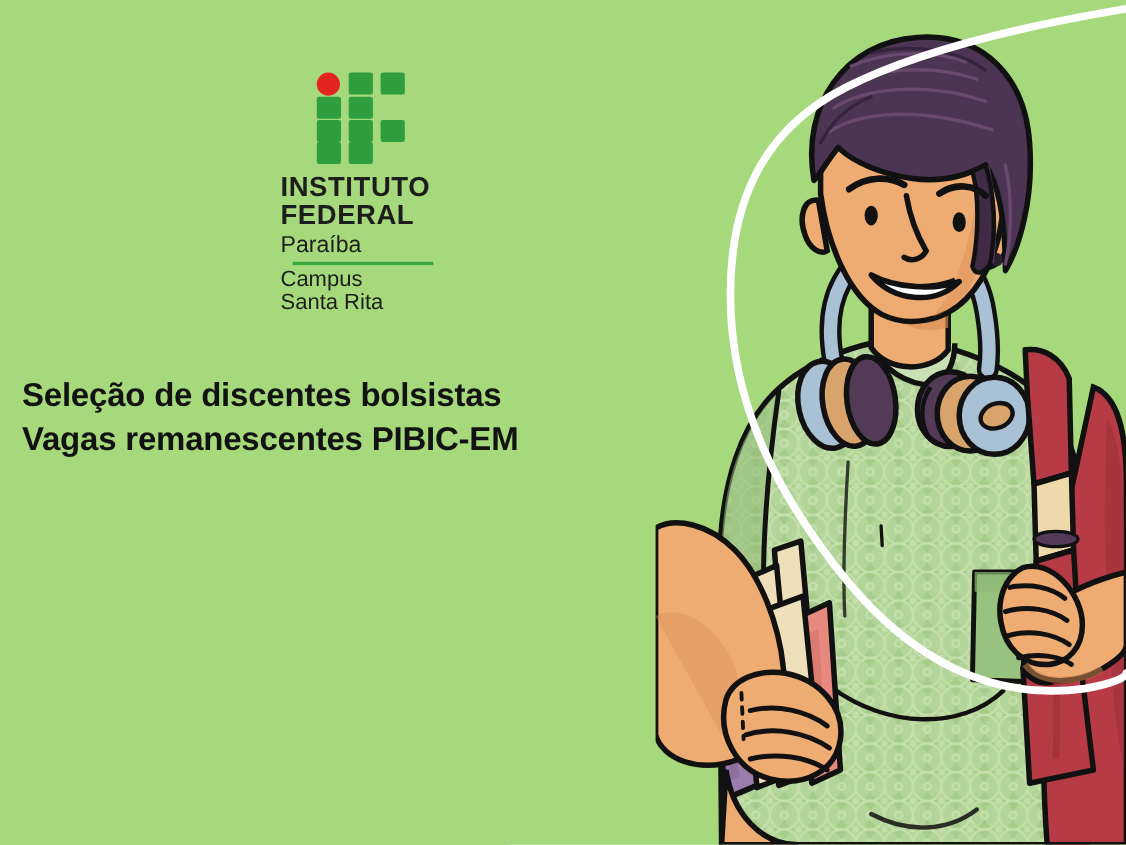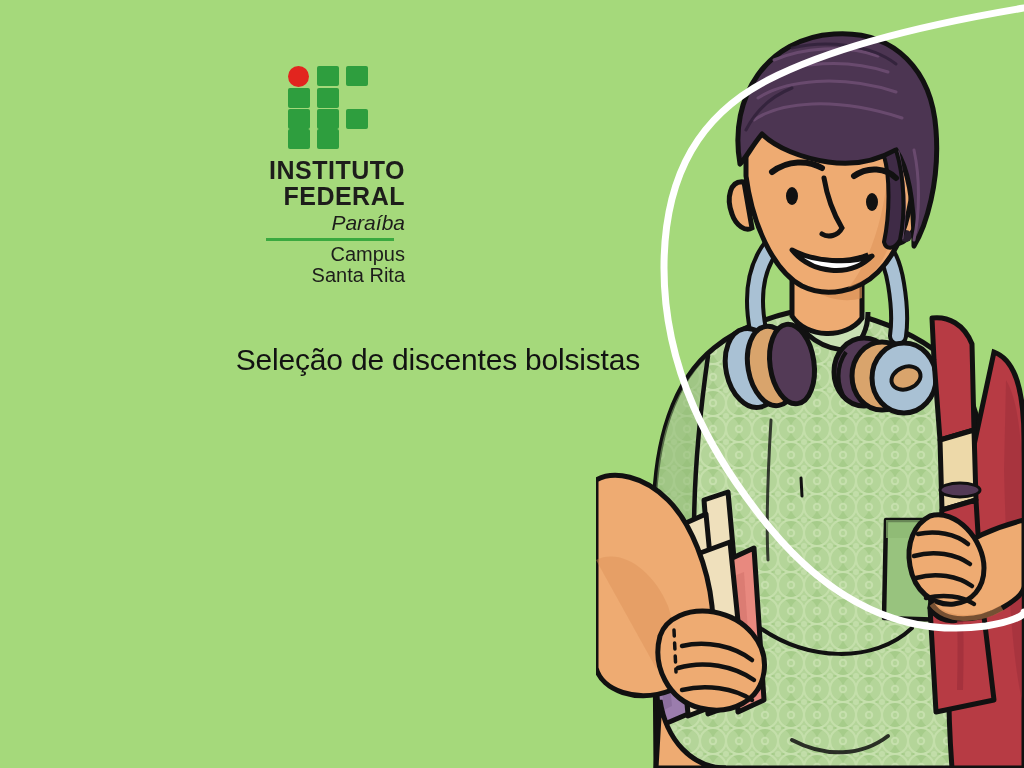--- a/index.html
+++ b/index.html
@@ -29,21 +29,21 @@
     inset: 0;
     pointer-events: none;
   }
 
   
   .logo-block {
     position: absolute;
     left: 255px;
     top: 66px;
     width: 150px;
-    text-align: right;
+    text-align: left;
   }
   .logo-mark {
     width: 96px;
     height: 82px;
     margin: 0 auto 10px auto;
     position: relative;
   }
   .logo-mark .cell {
     position: absolute;
     width: 22px;
@@ -63,44 +63,43 @@
     font-weight: bold;
     letter-spacing: 0.5px;
     line-height: 1.03;
     color: #1d1d1b;
   }
   .logo-state {
     font-size: 21px;
     line-height: 1.1;
     color: #1d1d1b;
     margin-top: 1px;
-    font-style: italic;
   }
   .logo-rule {
     width: 128px;
     height: 3px;
     background: #3aa93f;
     margin: 4px auto 3px auto;
   }
   .logo-campus {
     font-size: 20px;
     line-height: 1.08;
     color: #1d1d1b;
   }
 
   
   .headline {
     position: absolute;
     left: 20px;
     top: 340px;
     width: 620px;
-    text-align: right;
+    text-align: left;
     color: #121212;
     font-size: 30px;
-    font-weight: normal;
+    font-weight: bold;
     line-height: 1.33;
     letter-spacing: -0.2px;
   }
   .headline .hl-line { display: block; white-space: nowrap; }
 
   
   .illustration {
     position: absolute;
     left: 596px;
     top: 0;
@@ -328,15 +327,16 @@
     <div class="logo-title">INSTITUTO</div>
     <div class="logo-title">FEDERAL</div>
     <div class="logo-state">Paraíba</div>
     <div class="logo-rule"></div>
     <div class="logo-campus">Campus</div>
     <div class="logo-campus">Santa Rita</div>
   </div>
 
   <div class="headline">
     <span class="hl-line">Seleção de discentes bolsistas</span>
+    <span class="hl-line">Vagas remanescentes PIBIC-EM</span>
   </div>
 
 </div>
 
 </body></html>

